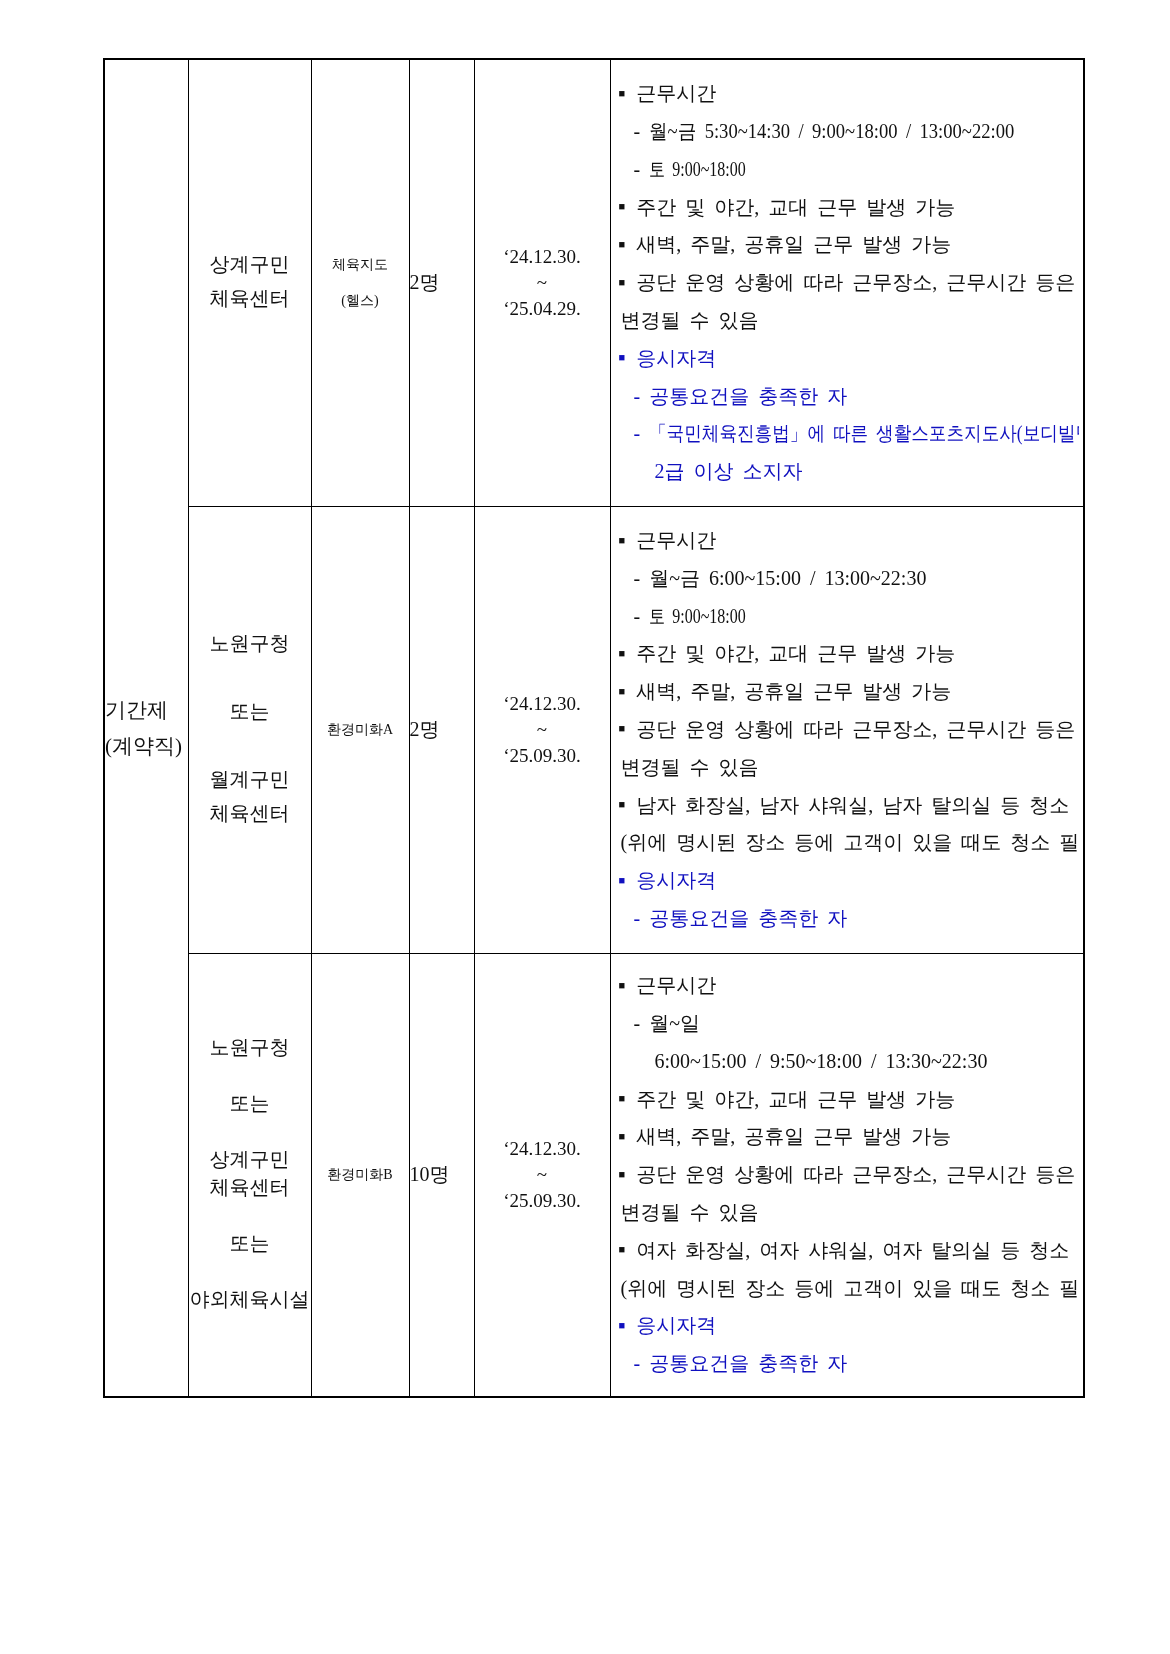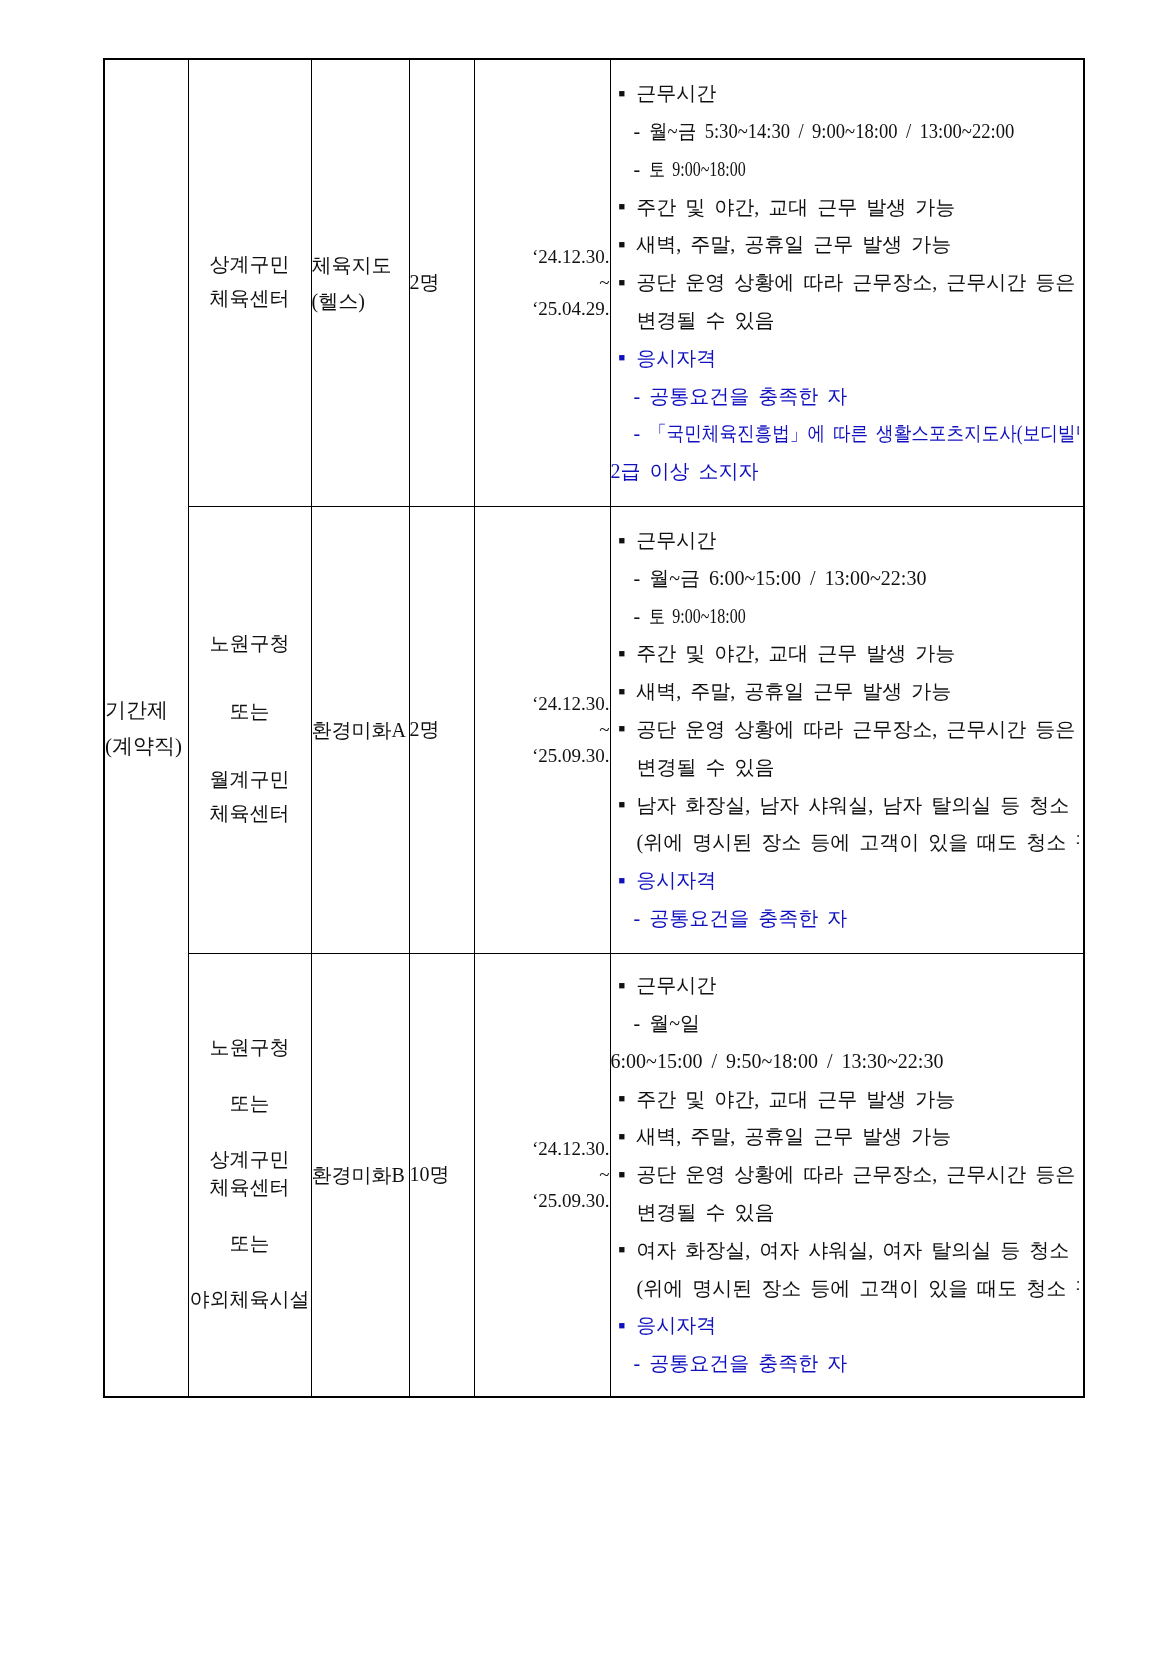--- a/index.html
+++ b/index.html
@@ -22,45 +22,45 @@
   
   .cat-cell { font-size:21px; }
   .cat-line { line-height:36px; white-space:nowrap; }
 
   
   .loc-cell { text-align:center; font-size:20px; }
   .loc-line { height:34px; line-height:34px; white-space:nowrap;font-family:Liberation Mono, monospace; }
   tr.r3 .loc-line { height:28px; line-height:28px; }
 
   
-  .pos-cell { text-align:left; font-size:20px; }
+  .pos-cell { text-align:center; font-size:14px; }
   .pos-line { line-height:36px; white-space:nowrap; }
 
   
   .cnt-cell { font-size:20px; }
 
   
   .per-cell { text-align:center; font-size:19px; }
-  .per-line { line-height:26px; white-space:nowrap;text-align:right; }
+  .per-line { line-height:26px; white-space:nowrap; }
 
   
   .det-cell {}
   .det-wrap { padding:2px 4px 2px 0; }
   .d-line {
     height:37.8px; display:flex; align-items:center;
     font-size:20px; white-space:nowrap; word-spacing:4px; overflow:hidden;
   }
   .d-line .txt { display:inline-block; transform-origin:left center; }
   .d-line .mark { flex:0 0 auto; }
   .k-b { padding-left:8px; }
   .k-b .mark { font-size:11px; margin-right:11px; position:relative; top:-1px; }
   .k-d { padding-left:23px; }
   .k-d .mark { margin-right:9px; }
-  .k-c { padding-left:26px; }
-  .k-c2 { }
+  .k-c { padding-left:10px; }
+  .k-c2 { padding-left:44px; }
   .blue { color:var(--blue); }
 </style>
 </head>
 <body>
 
 <div class="page">
   <table class="tbl">
     <colgroup>
       <col style="width:84px">
       <col style="width:123px">

